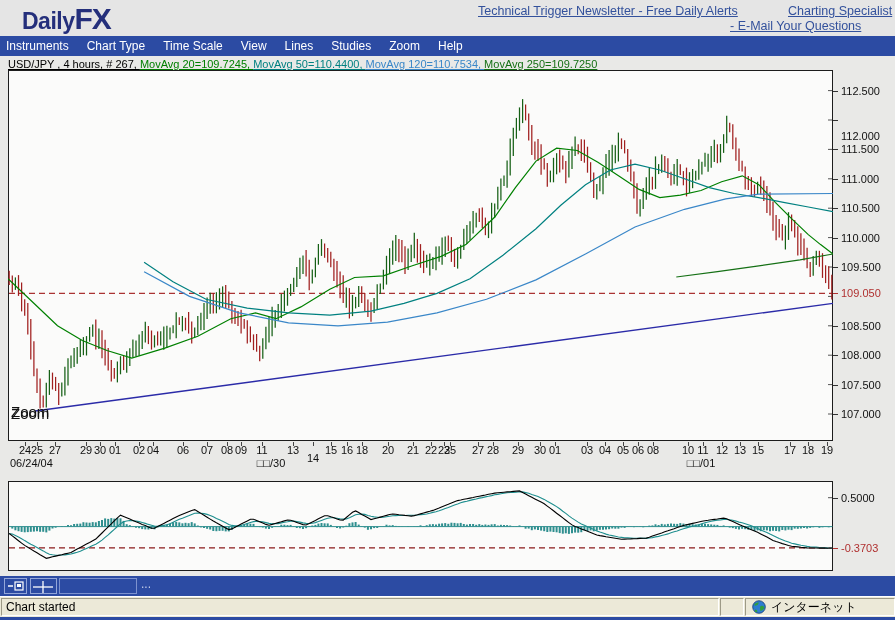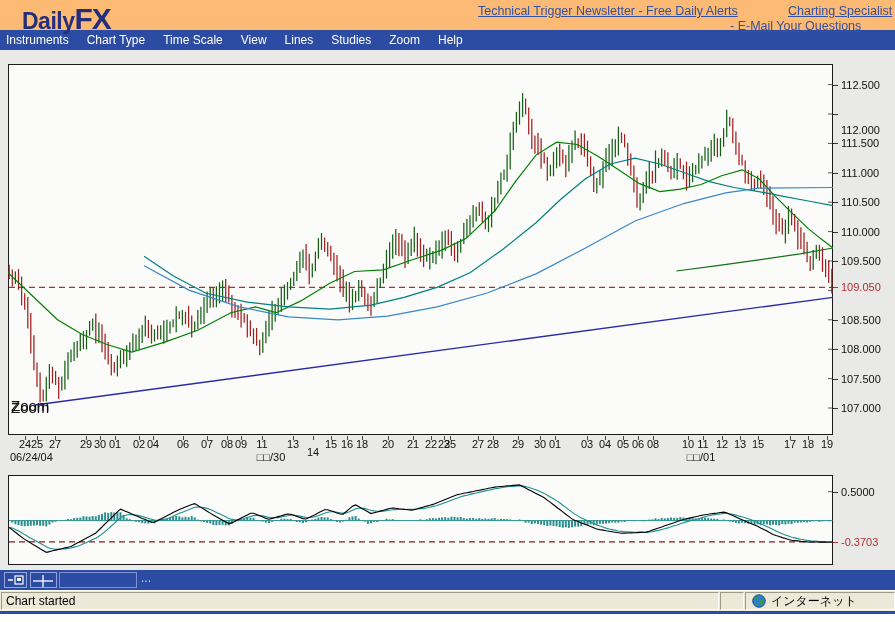--- a/index.html
+++ b/index.html
@@ -1,21 +1,21 @@
 <!DOCTYPE html>
 <html><head>
 <meta charset="utf-8">
 <style>
   * { margin:0; padding:0; box-sizing:border-box; }
   body { width:895px; height:622px; overflow:hidden; background:#fff;
          font-family:"Liberation Sans", sans-serif; }
   .page { position:relative; width:895px; height:622px; background:#fff; }
 
   
-  .site-header { position:relative; width:895px; height:30px; background:#fdba74; }
+  .site-header { position:relative; width:895px; height:36px; background:#e5e5e5; }
   .logo { position:absolute; left:22px; top:2px; display:flex; align-items:baseline;
           color:#242f7b; cursor:pointer; }
   .logo-daily { font-size:23px; font-weight:bold; letter-spacing:-0.5px; }
   .logo-fx { font-size:30px; font-weight:bold; letter-spacing:-1px; }
   .hlink { position:absolute; top:4px; font-size:12.5px; color:#33519c;
            text-decoration:underline; white-space:nowrap; cursor:pointer; }
   .hlink.l1 { left:157px; }
   .hlink.l2 { left:478px; }
   .hlink.l3 { left:788px; }
   .hlink.l4 { left:730px; top:19px; }
@@ -80,20 +80,21 @@
       <span class="menu-item">Chart Type</span>
       <span class="menu-item">Time Scale</span>
       <span class="menu-item">View</span>
       <span class="menu-item">Lines</span>
       <span class="menu-item">Studies</span>
       <span class="menu-item">Zoom</span>
       <span class="menu-item">Help</span>
     </div>
 
   <div class="applet">
+    <div class="chart-title" id="chart-title"><span style="color: rgb(0, 0, 0);">USD/JPY , 4 hours, # 267, </span><span style="color: rgb(0, 128, 0);">MovAvg 20=109.7245, </span><span style="color: rgb(0, 128, 128);">MovAvg 50=110.4400, </span><span style="color: rgb(58, 135, 200);">MovAvg 120=110.7534, </span><span style="color: rgb(21, 112, 21);">MovAvg 250=109.7250</span></div>
 
     <svg id="price-svg" class="panel" width="825" height="371">
         <rect x="0.5" y="0.5" width="824" height="370" fill="#fbfbfa" stroke="#1c1c1c"></rect>
         <line x1="820" y1="344.0" x2="824" y2="344.0" stroke="#555" stroke-width="1"></line>
         <line x1="820" y1="314.6" x2="824" y2="314.6" stroke="#555" stroke-width="1"></line>
         <line x1="820" y1="285.2" x2="824" y2="285.2" stroke="#555" stroke-width="1"></line>
         <line x1="820" y1="255.8" x2="824" y2="255.8" stroke="#555" stroke-width="1"></line>
         <line x1="820" y1="226.4" x2="824" y2="226.4" stroke="#555" stroke-width="1"></line>
         <line x1="820" y1="197.0" x2="824" y2="197.0" stroke="#555" stroke-width="1"></line>
         <line x1="820" y1="167.6" x2="824" y2="167.6" stroke="#555" stroke-width="1"></line>

